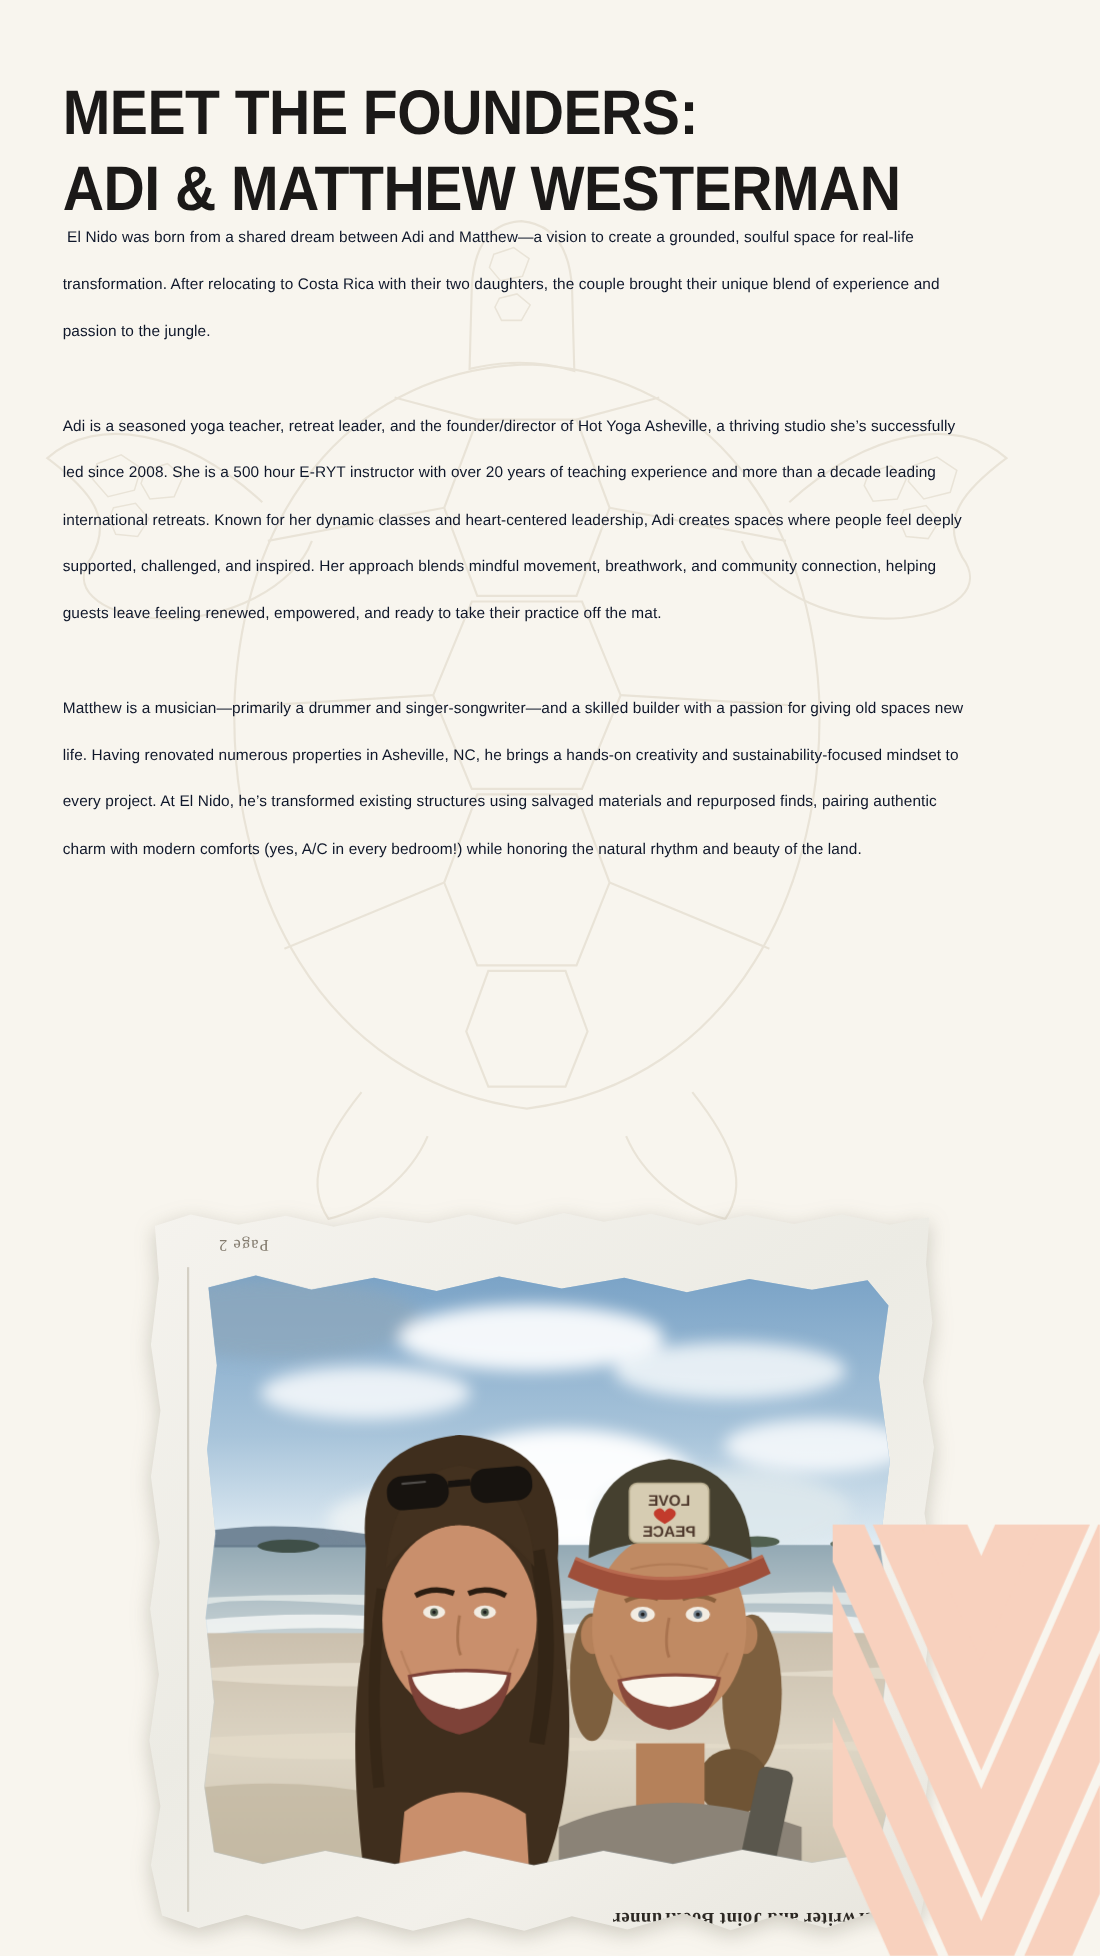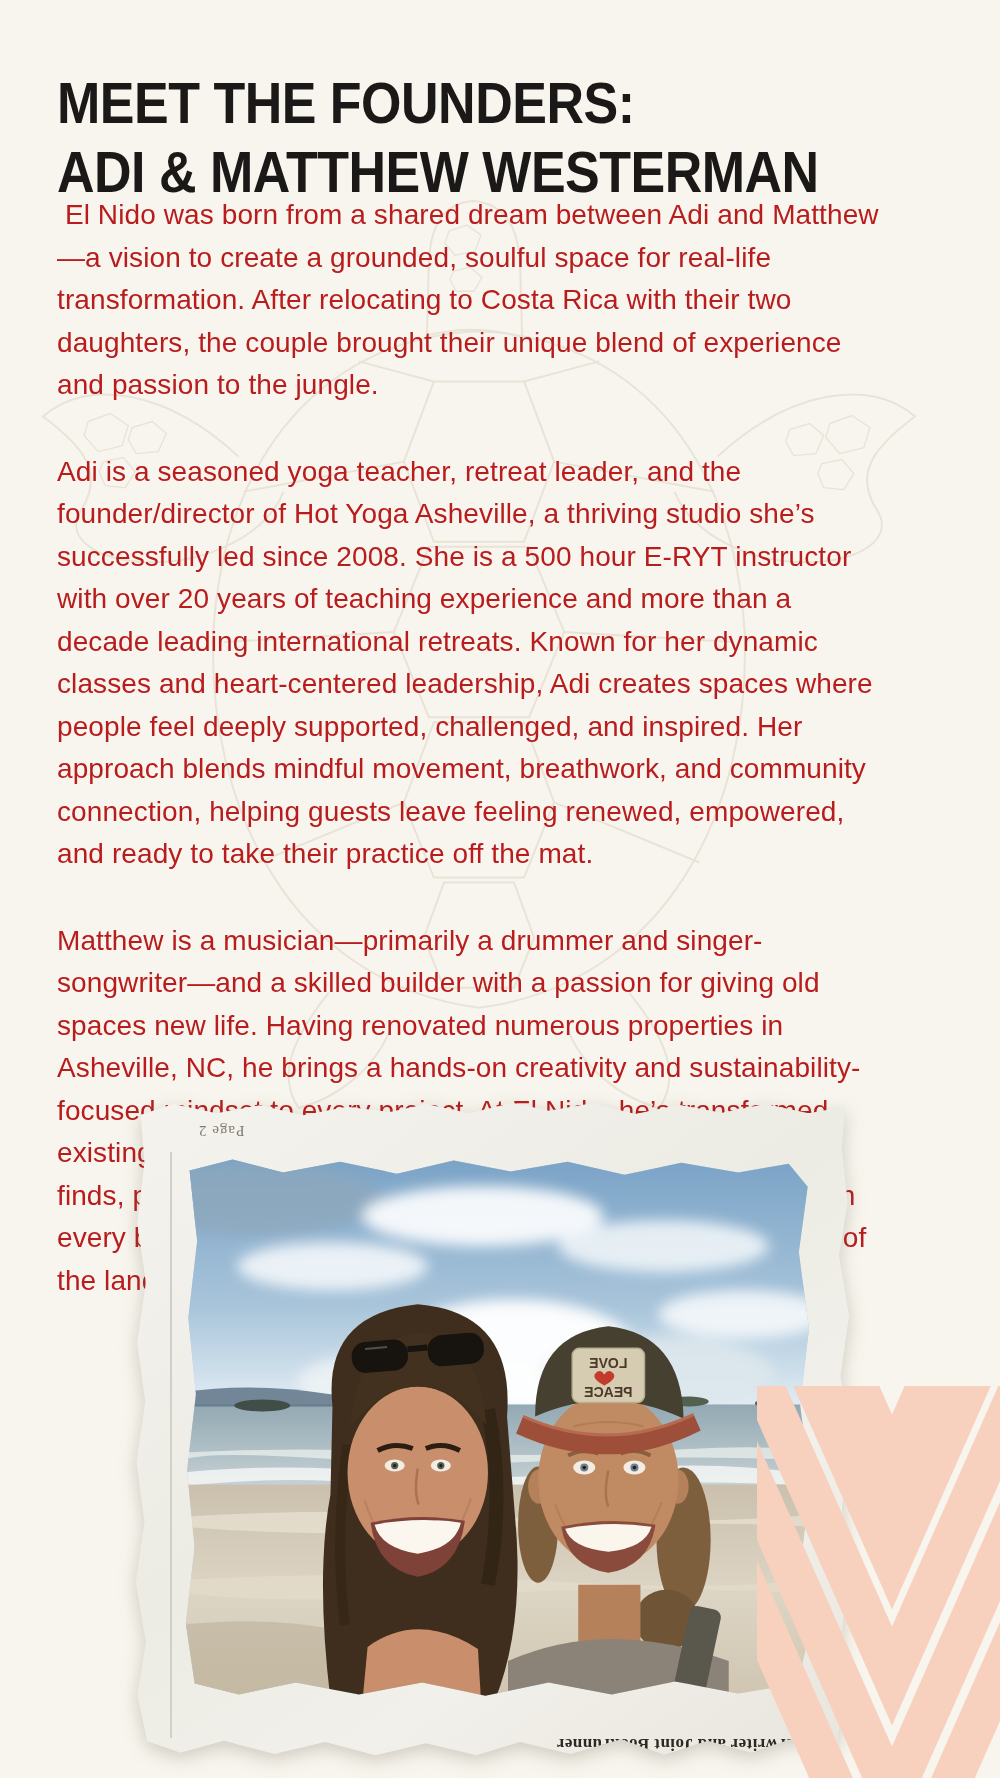--- a/index.html
+++ b/index.html
@@ -12,21 +12,21 @@
   .turtle-wm{position:absolute;left:28px;top:158px;width:902px;height:958px;opacity:.85;pointer-events:none;}
   
   .heading{
     position:absolute;left:57px;top:34px;width:900px;
     color:#1b1918;font-weight:700;font-size:52px;line-height:63px;
     letter-spacing:-.5px;transform:scaleY(1.1);transform-origin:top left;
   }
   
   .copy{position:absolute;left:57px;top:194px;width:822px;}
   .copy p{
-    margin:0 0 44px 0;color:#b91c1c;font-size:28px;line-height:42.5px;
+    margin:0 0 44px 0;color:#0f172a;font-size:14px;line-height:42.5px;
     letter-spacing:.1px;white-space:pre-wrap;
   }
   
   .photo-wrap{position:absolute;left:130px;top:1096px;width:722px;height:666px;filter:drop-shadow(0 5px 9px rgba(95,88,70,.28));}
   .torn-paper{
     position:absolute;inset:0;
     background:linear-gradient(145deg,#f5f3ee 0%,#ecebe4 45%,#f2f0ea 70%,#e7e5dd 100%);
     clip-path:polygon(1.5% 2.8%,6% 1.2%,12% 2.6%,18% 1.4%,24% 2.9%,30% 1.6%,36% 2.4%,41% 1.2%,47% 2.6%,53% 1%,58% 2.2%,64% 1.1%,70% 2.7%,76% 1.3%,82% 2.5%,88% 1.2%,94% 2.6%,99% 1.6%,98.6% 8%,99.4% 16%,98.2% 24%,99.6% 33%,98.4% 42%,99.8% 52%,98.6% 62%,99.6% 72%,98.4% 82%,99.2% 90%,97.8% 97.6%,92% 96.4%,86% 98.6%,80% 96.8%,74% 98.9%,68% 96.6%,61% 98.8%,54% 97%,48% 99%,41% 97.2%,34% 99%,27% 97%,20% 98.8%,13% 96.8%,7% 98.6%,2.4% 96.9%,1% 90%,2.2% 82%,.8% 73%,2% 64%,.9% 55%,2.1% 46%,1% 37%,2.2% 28%,1% 19%,2% 10%);
   }
   .paper-crease{position:absolute;left:40px;top:56px;width:2px;height:88%;background:#ccc7ba;opacity:.8;}

